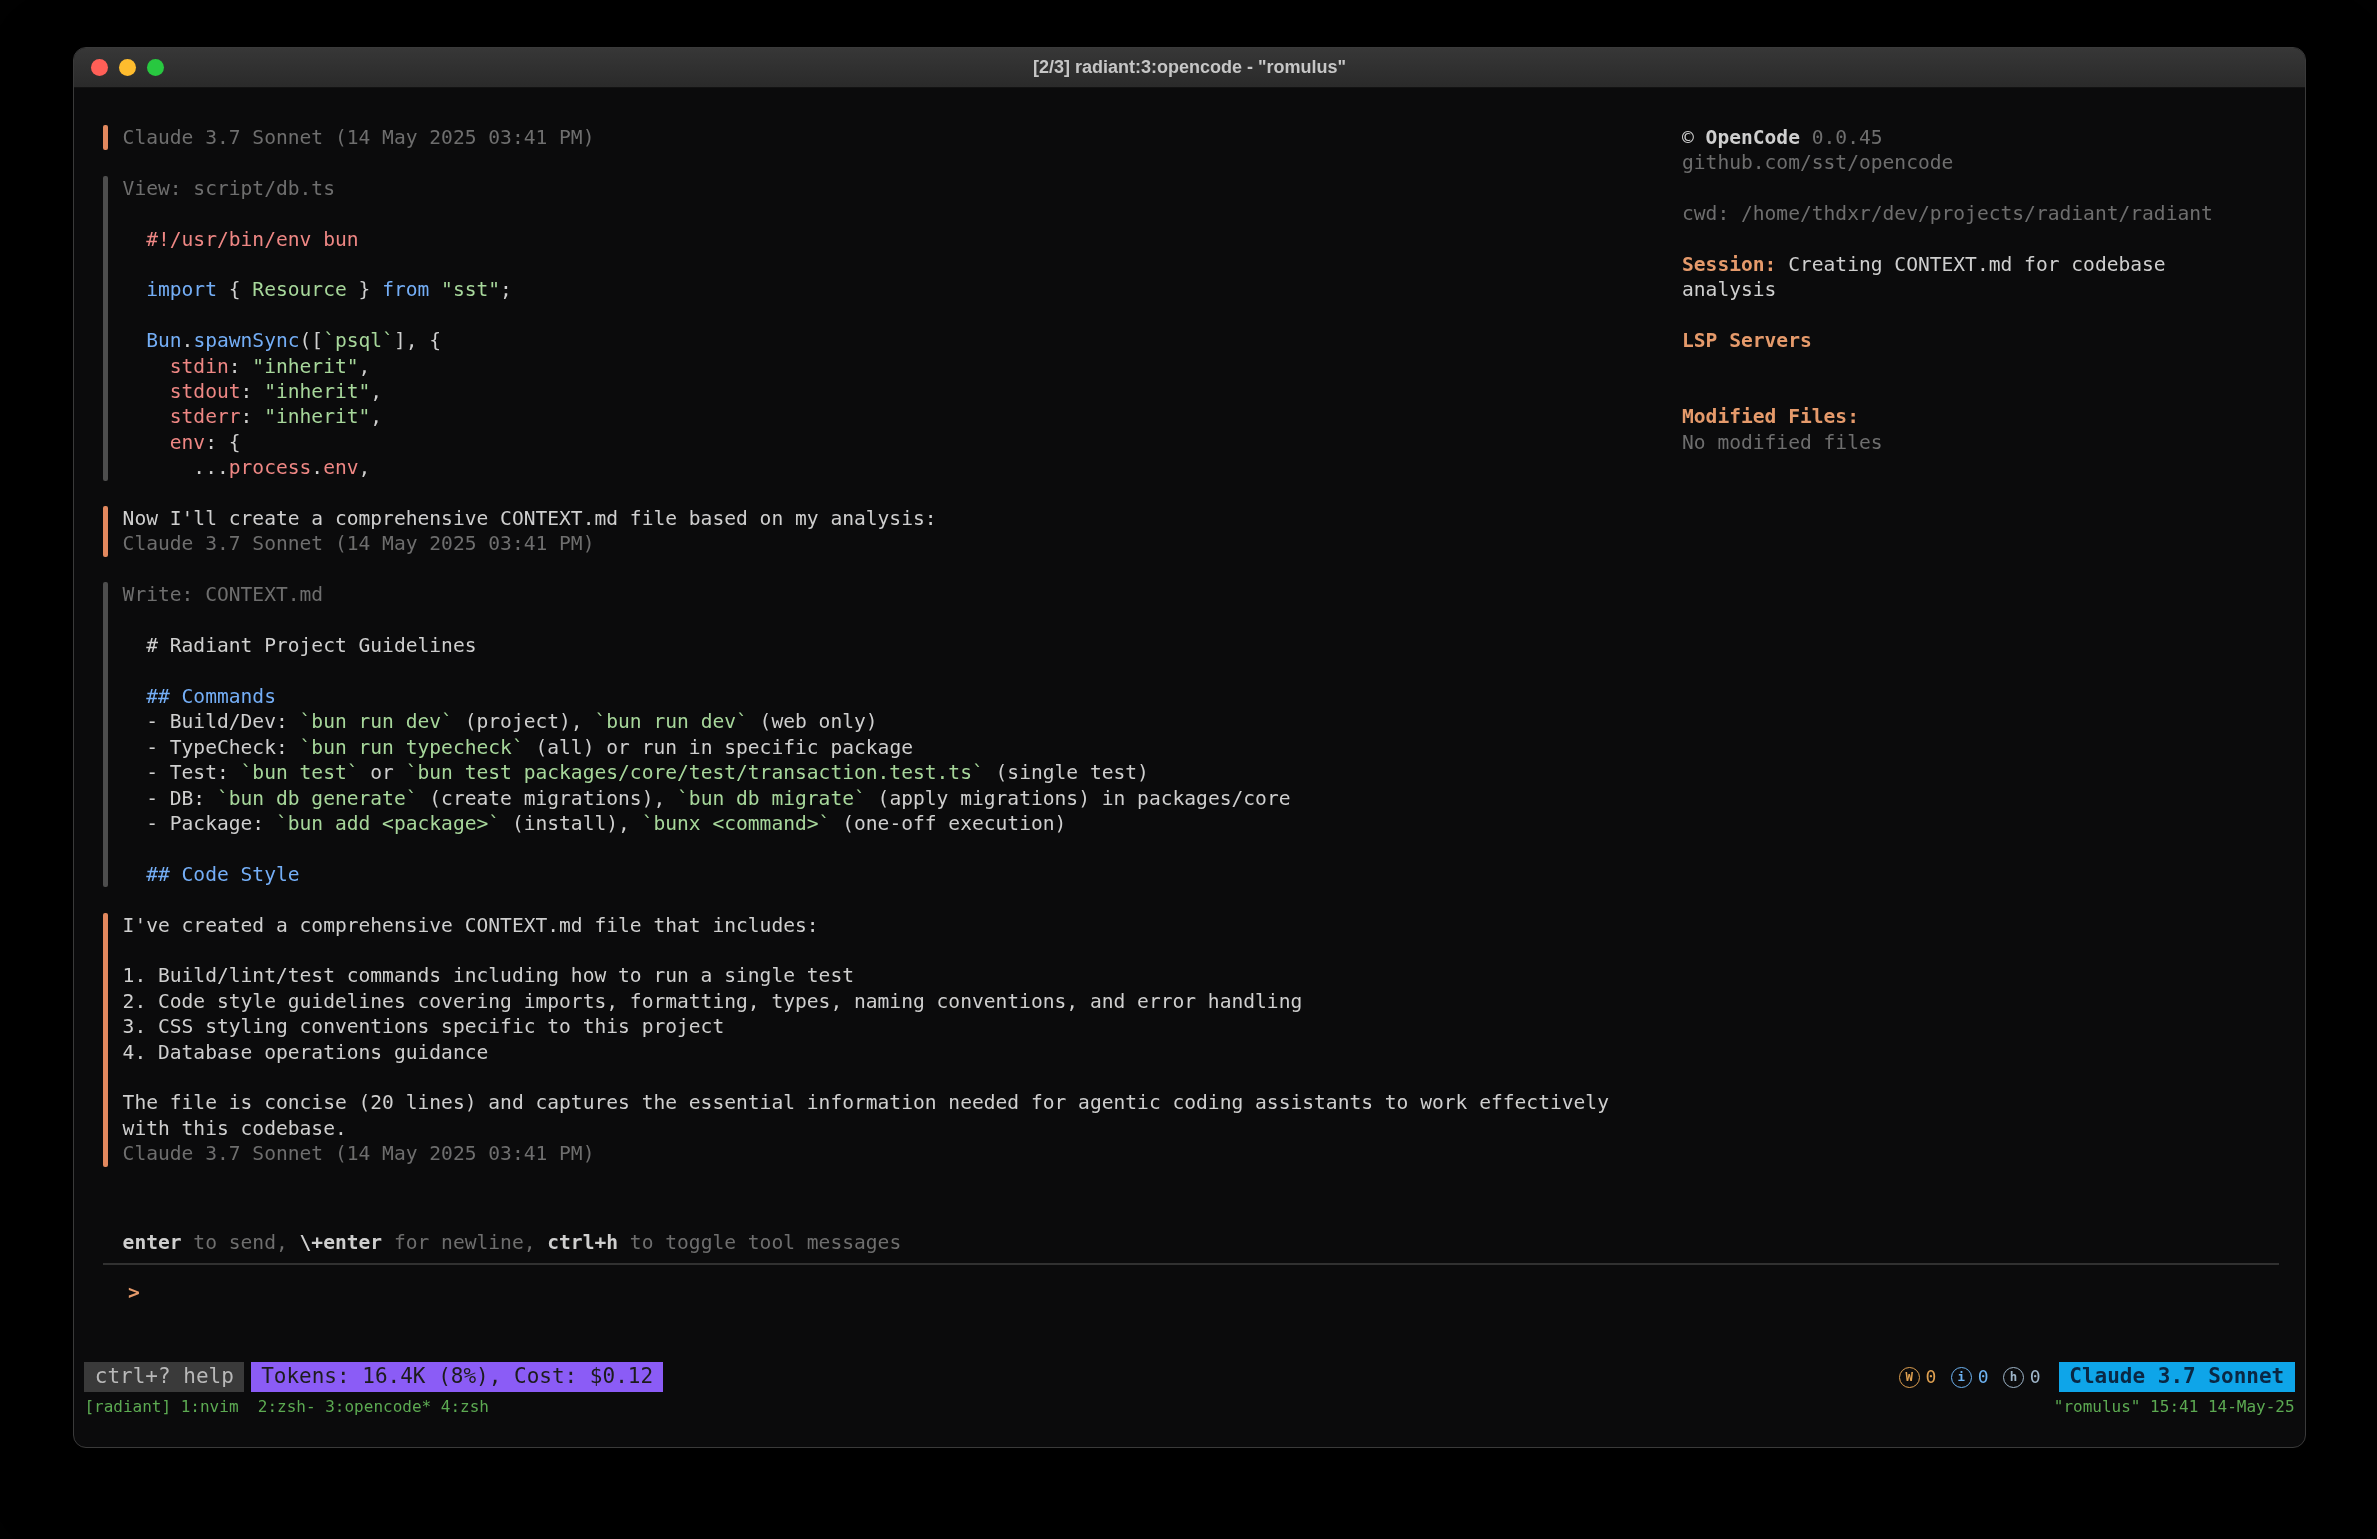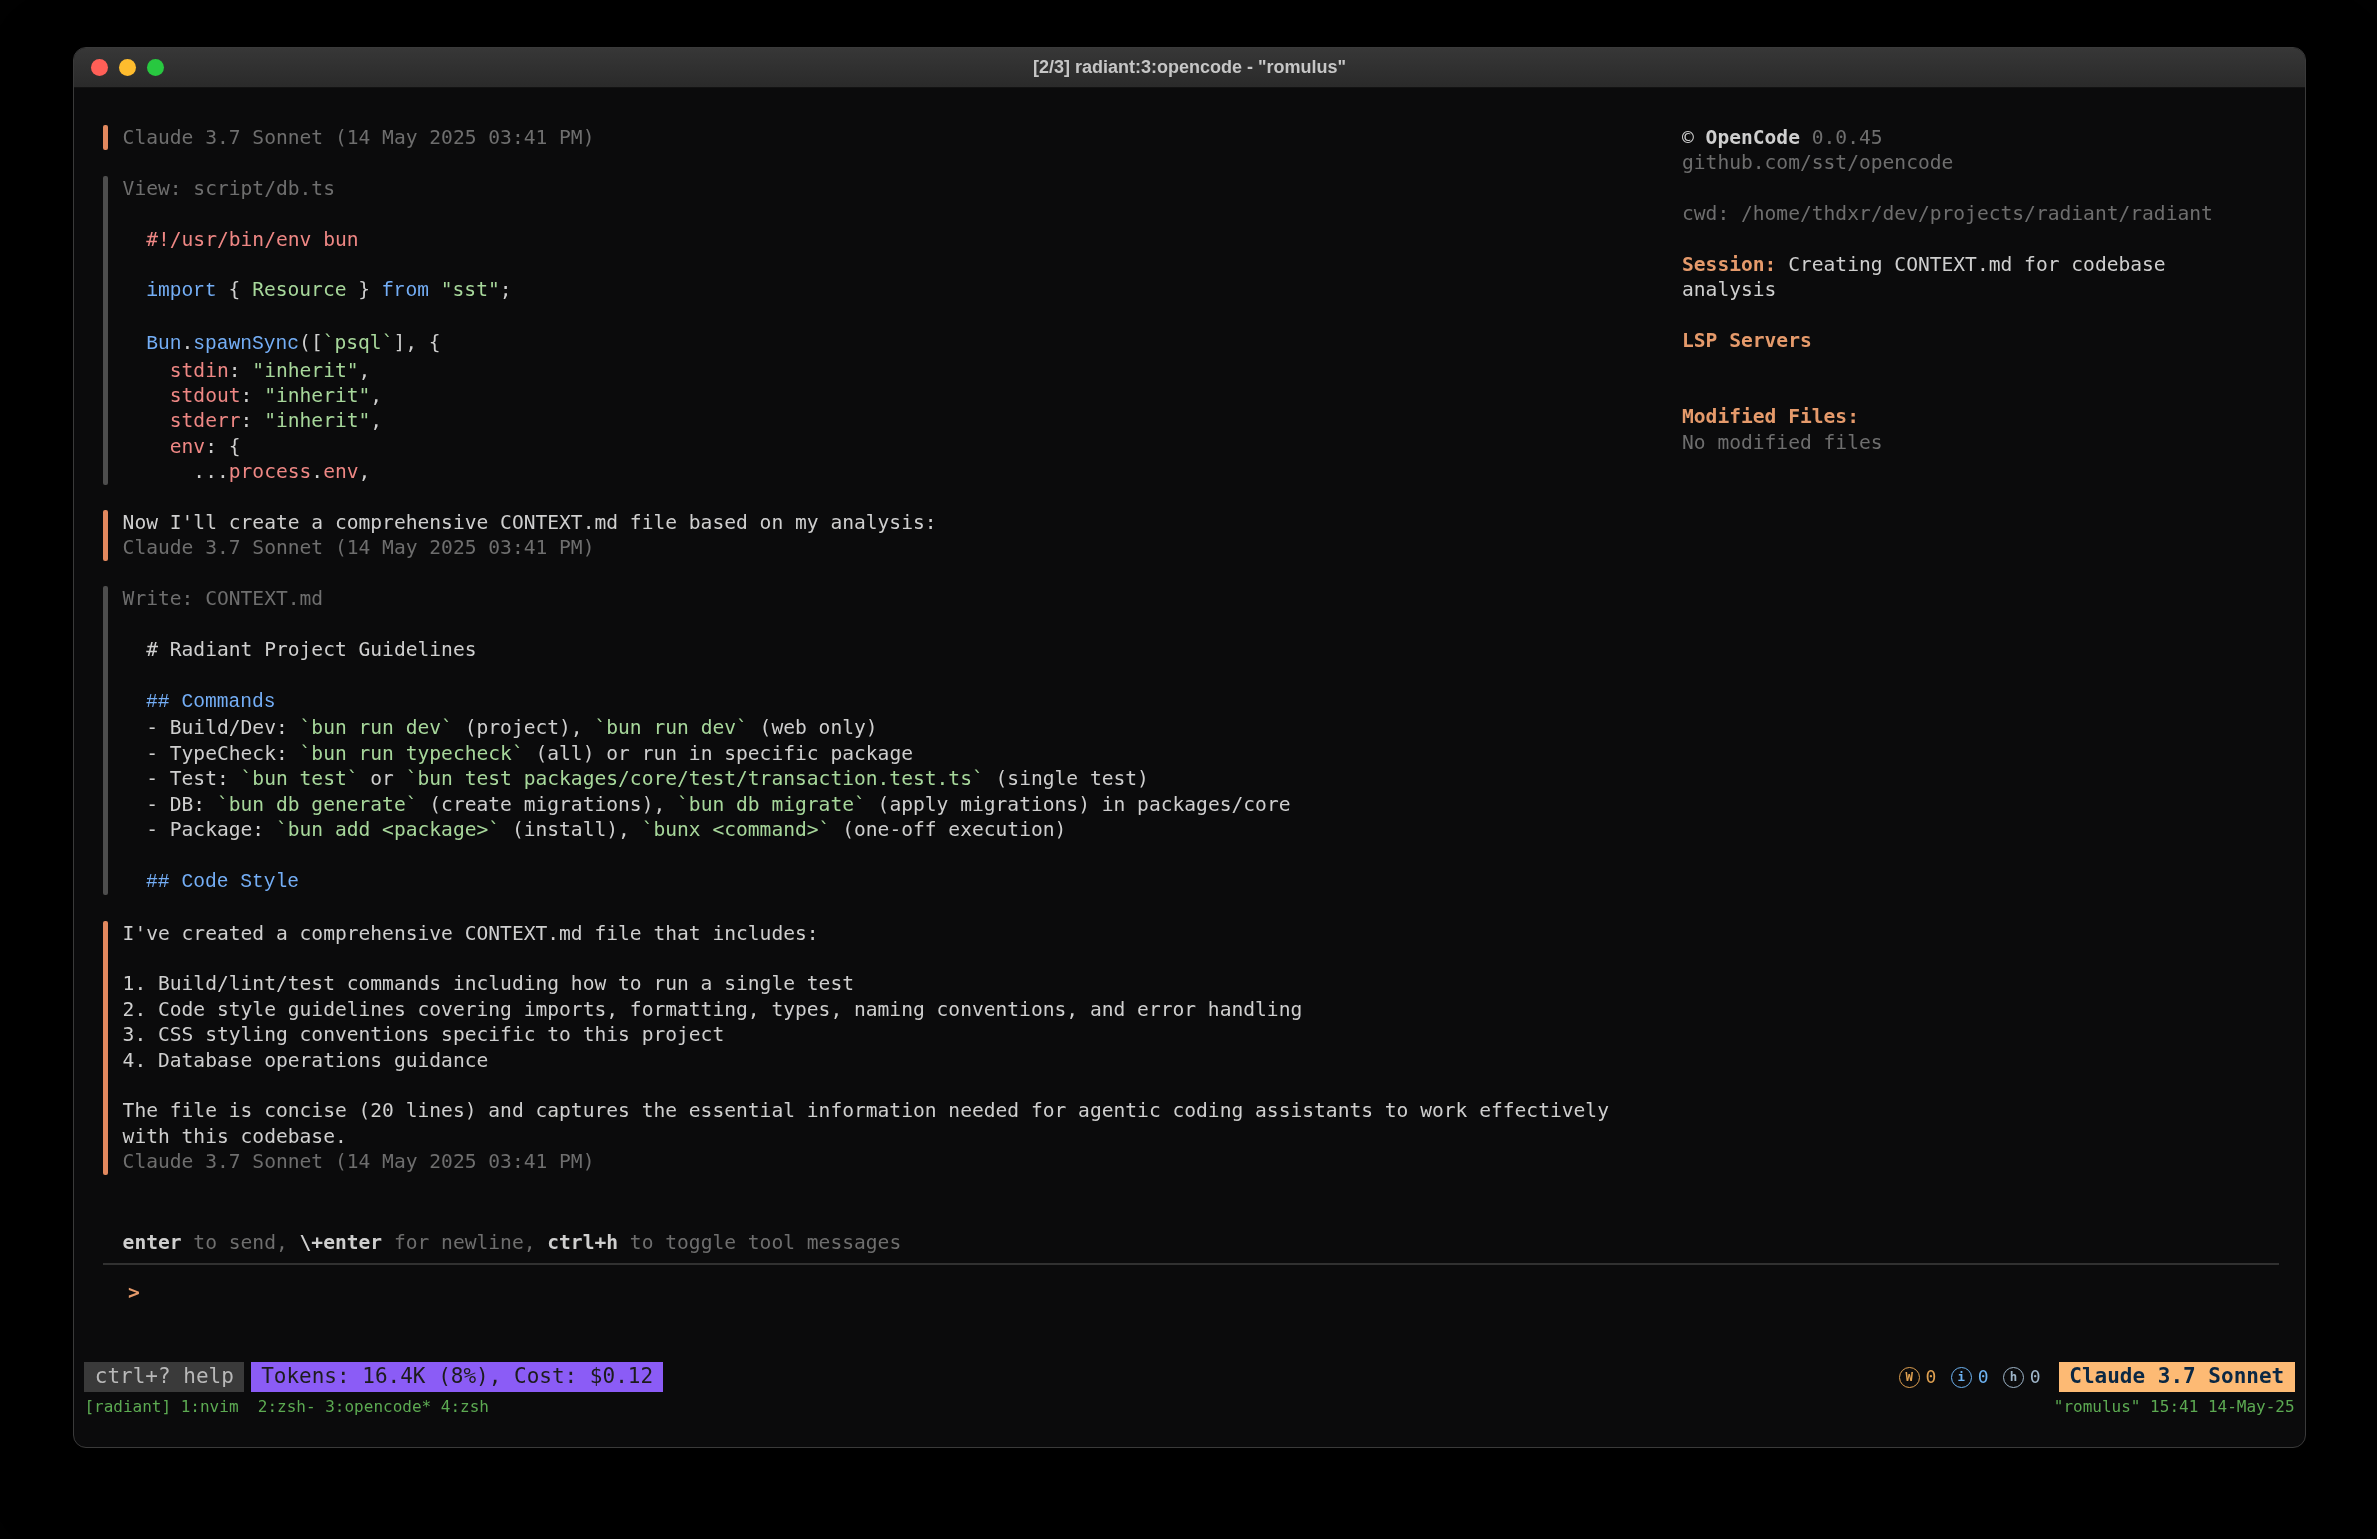--- a/index.html
+++ b/index.html
@@ -38,21 +38,21 @@
   .block{display:flex;margin-bottom:25.4px;}
   .bar{width:4.6px;flex:none;border-radius:2px;}
   .bar.orange{background:#e2885e;}
   .bar.gray{background:#4d4d4d;}
   .block-body{padding-left:15px;min-width:0;}
   .line{white-space:pre;}
   .sg{white-space:pre;}
   .sg.fg{color:#cfcfcf;}
   .sg.dim{color:#6e6e6e;}
   .sg.orange{color:#e59a6b;}
-  .sg.blue{color:#74aef6;font-family:Liberation Mono, monospace;}
+  .sg.blue{color:#74aef6;}
   .sg.green{color:#a7d79b;}
   .sg.red{color:#ee8784;}
   .sg.bold{font-weight:bold;}
   .input-area{position:absolute;left:29px;right:26px;top:1142px;}
   .help-line{padding-left:19.6px;white-space:pre;}
   .divider{height:1.3px;background:#313131;margin-top:7.8px;}
   .prompt-line{margin-top:15.7px;padding-left:25px;}
   .status-bar{
     position:absolute;left:10.4px;right:10.4px;top:1274px;height:30px;
     display:flex;align-items:center;
@@ -65,21 +65,21 @@
   .diag{display:inline-flex;align-items:center;margin-right:14.4px;gap:5.9px;}
   .diag-circle{
     width:21px;height:21px;border-radius:50%;border:1.3px solid currentColor;
     display:inline-flex;align-items:center;justify-content:center;
     font-size:12.4px;font-weight:bold;box-sizing:border-box;
   }
   .diag-count{font-size:18px;}
   .diag.warn{color:#dfa050;}
   .diag.info{color:#6db3f2;}
   .diag.hint{color:#9fb6c9;}
-  .model-badge{background:#fdba74;color:#0a2743;font-weight:bold;margin-left:3.9px;}
+  .model-badge{background:#0ea5e9;color:#0a2743;font-weight:bold;margin-left:3.9px;}
   .tmux-bar{
     position:absolute;left:10.4px;right:10.4px;top:1306px;height:26px;
     display:flex;justify-content:space-between;align-items:center;
     color:#5caa52;font-size:16px;
   }
   .tmux-bar span{white-space:pre;}
 </style>
 </head>
 <body>
 

